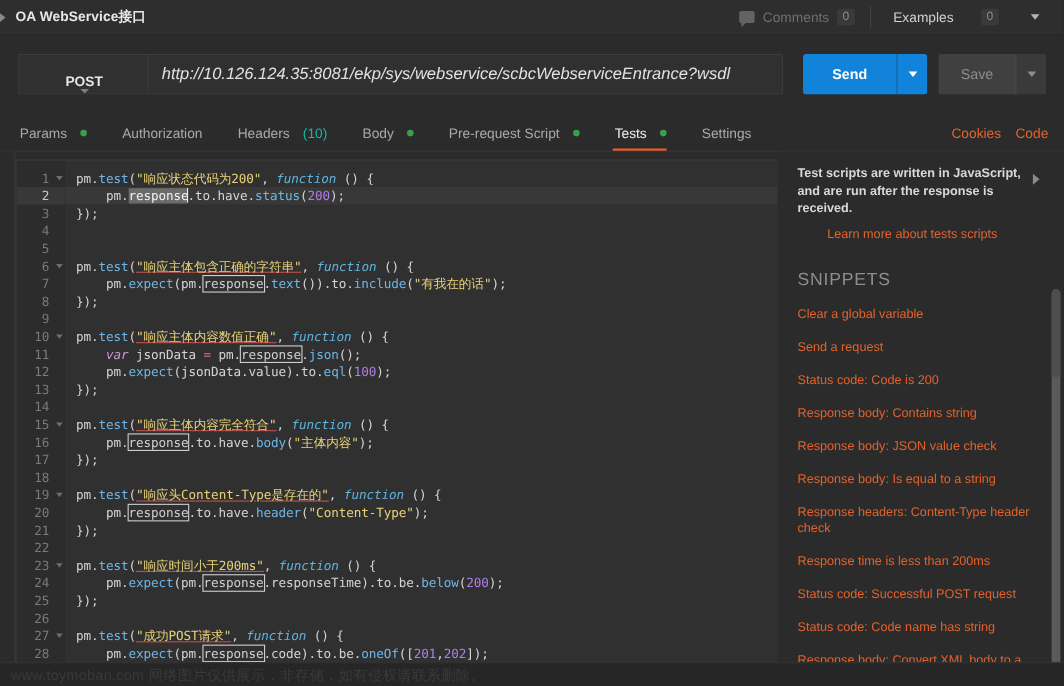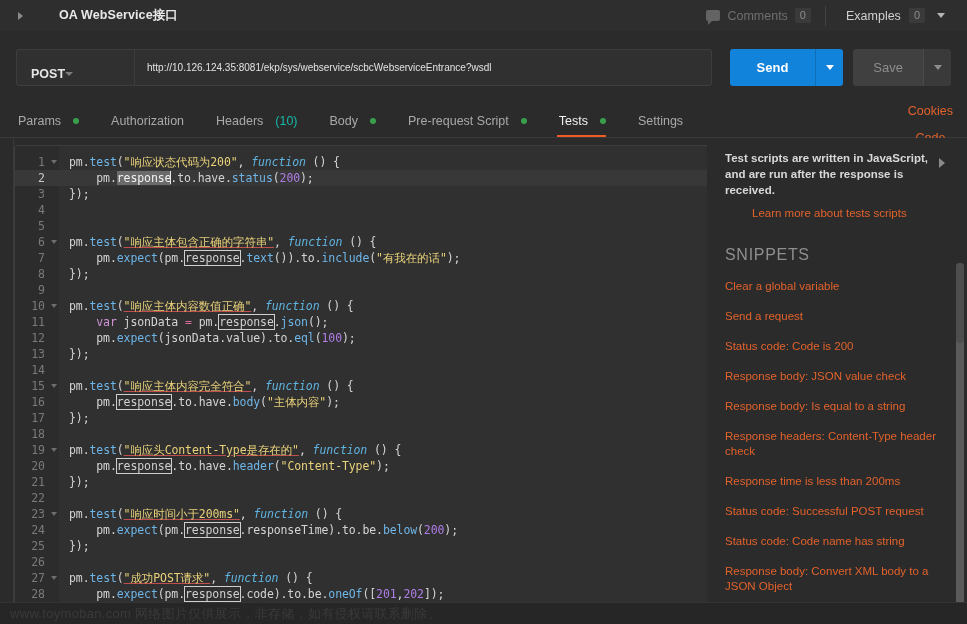--- a/index.html
+++ b/index.html
@@ -29,23 +29,21 @@
     width: 967px;
     height: 31px;
     background: #2e2e2e;
     border-bottom: 1px solid #1f1f1f;
     display: flex;
     align-items: center;
   }
   .title-left {
     display: flex;
     align-items: center;
-    padding-left: 18px;
     flex: 1;
-    gap: 27px;
   }
   .caret-right {
     width: 0; height: 0;
     border-left: 5px solid #8a8a8a;
     border-top: 4px solid transparent;
     border-bottom: 4px solid transparent;
     margin-right: 9px;
   }
   .title-text {
     font-size: 12.5px;
@@ -91,21 +89,21 @@
     line-height: 12px;
   }
   .vdiv {
     width: 1px;
     height: 20px;
     background: #444;
   }
   .examples-group {
     display: flex;
     align-items: center;
-    gap: 8px;
+    gap: 25px;
     padding: 0 10px 0 20px;
     font-size: 12.5px;
     color: #d0d0d0;
     text-align: center;
   }
   .caret-down {
     width: 0; height: 0;
     border-top: 5px solid #b5b5b5;
     border-left: 4px solid transparent;
     border-right: 4px solid transparent;
@@ -126,23 +124,24 @@
   }
   .method-select {
     width: 118px;
     height: 37px;
     background: #303030;
     border: 1px solid #3d3d3d;
     border-right: none;
     border-radius: 3px 0 0 3px;
     display: flex;
     align-items: center;
-    justify-content: flex-start;
+    justify-content: flex-end;
     padding: 12px 12px 0 14px;
     box-sizing: border-box;
+    flex-direction: column;
   }
   .method-label {
     font-size: 12.5px;
     font-weight: bold;
     color: #e6e6e6;
   }
   .method-caret {
     width: 0; height: 0;
     border-top: 4px solid #7d7d7d;
     border-left: 4px solid transparent;
@@ -151,24 +150,25 @@
   .url-input {
     flex: 1;
     height: 37px;
     background: #303030;
     border: 1px solid #3d3d3d;
     border-radius: 0 3px 3px 0;
     display: flex;
     align-items: center;
     padding: 0 12px;
     box-sizing: border-box;
-    font-size: 10px;
+    font-size: 15px;
     color: #e2e2e2;
     overflow: hidden;
     white-space: nowrap;
+    font-style: italic;
   }
   .send-wrap {
     display: flex;
     margin-left: 18px;
     border-radius: 3px;
     overflow: hidden;
   }
   .send-btn {
     background: #1283da;
     color: #fff;
@@ -276,21 +276,20 @@
     font-size: 12.5px;
   }
   .tabstrip-right {
     margin-left: auto;
     display: flex;
     align-items: center;
     gap: 13px;
     padding-right: 14px;
     font-size: 12.5px;
     color: #e2622c;
-    flex-direction: column;
   }
 
   
   .main {
     position: absolute;
     left: 0; top: 138px;
     width: 967px;
     height: 486px;
     background: #2b2b2b;
   }
@@ -366,21 +365,21 @@
   .cl.active {
     background: #383838;
     margin-left: -10px;
     padding-left: 10px;
   }
   .t-plain  { color: #d4d4d4; }
   .t-prop   { color: #6eb6e8; }
   .t-str    { color: #e9d27a; }
   .t-kw     { color: #5fb4e0; font-style: italic; }
   .t-num    { color: #b07ee8; }
-  .t-var    { color: #cf94d6; }
+  .t-var    { color: #cf94d6; font-style: italic; }
   .t-op     { color: #d96e9a; }
   
   .sel {
     background: #6b6b6b;
     color: #f2f2f2;
     box-shadow: 0 0 0 0px #6b6b6b;
   }
   .selbox {
     border: 1px solid #cfcfcf;
     padding: 0 0px;
@@ -659,20 +658,21 @@
 
     <div class="snippets">
       <div class="snip-desc">Test scripts are written in JavaScript, and are run after the response is received.</div>
       <span class="panel-collapse"></span>
       <a class="snip-link">Learn more about tests scripts</a>
       <div class="snip-heading">SNIPPETS</div>
       <div id="snip-list">
           <a class="snip-item">Clear a global variable</a>
           <a class="snip-item">Send a request</a>
           <a class="snip-item">Status code: Code is 200</a>
+          <a class="snip-item">Response body: Contains string</a>
           <a class="snip-item">Response body: JSON value check</a>
           <a class="snip-item">Response body: Is equal to a string</a>
           <a class="snip-item">Response headers: Content-Type header check</a>
           <a class="snip-item">Response time is less than 200ms</a>
           <a class="snip-item">Status code: Successful POST request</a>
           <a class="snip-item">Status code: Code name has string</a>
           <a class="snip-item">Response body: Convert XML body to a JSON Object</a>
         </div>
       <div class="snip-scroll-thumb"></div>
       <div class="snip-scroll-thumb2"></div>

